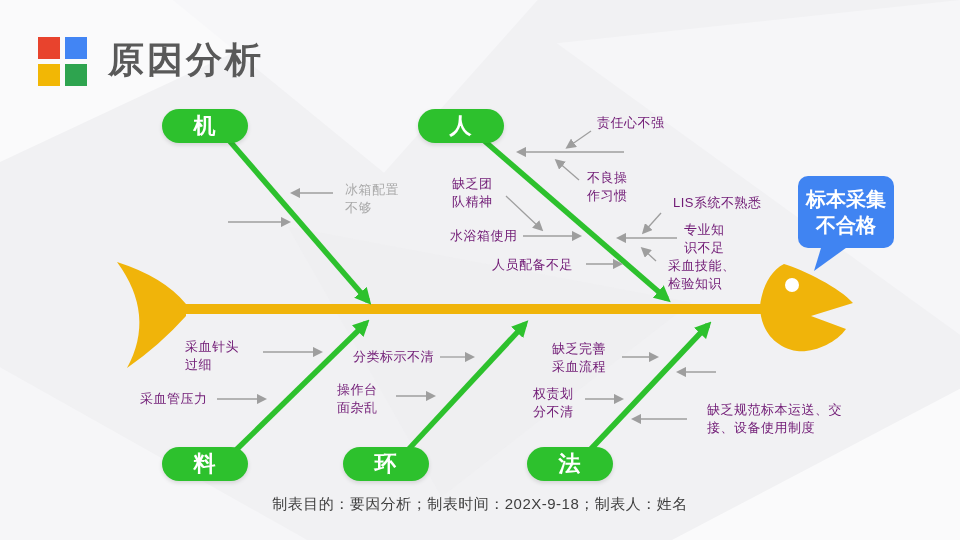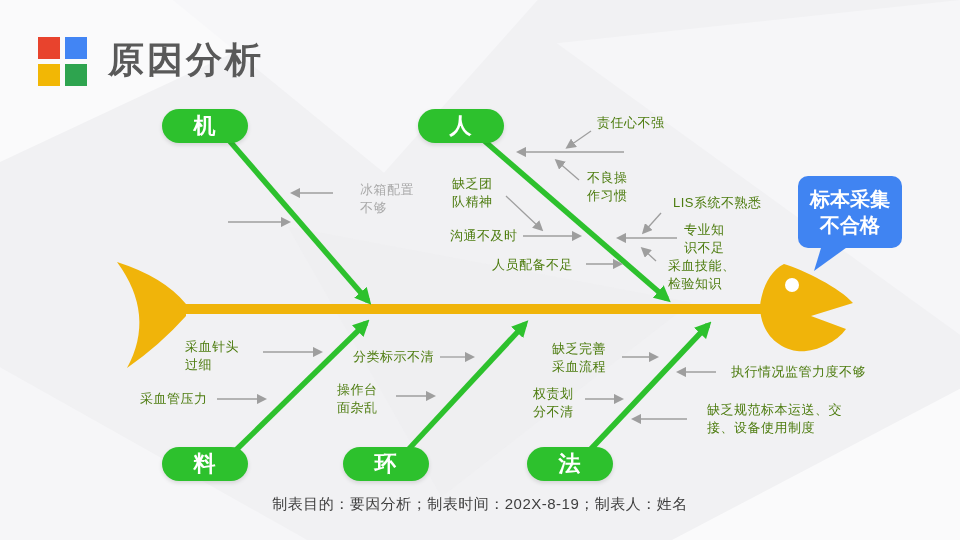--- a/index.html
+++ b/index.html
@@ -11,25 +11,25 @@
   .logo{position:absolute;left:38px;top:37px;width:49px;height:49px;
         display:grid;grid-template-columns:22px 22px;grid-template-rows:22px 22px;gap:5px;}
   .logo span{display:block;width:22px;height:22px;}
   .title{position:absolute;left:108px;top:36px;font-size:36px;font-weight:700;
          color:#595959;letter-spacing:3px;}
   
   .pill{position:absolute;width:86px;height:34px;border-radius:17px;background:#2dc12d;
         color:#ffffff;font-size:22px;font-weight:700;display:flex;align-items:center;
         justify-content:center;letter-spacing:1px;box-shadow:0 2px 4px rgba(0,0,0,.12);}
   
-  .cause{position:absolute;font-size:13px;line-height:1.38;color:#4d7c0f;
+  .cause{position:absolute;font-size:13px;line-height:1.38;color:#701a75;
          white-space:pre-line;letter-spacing:.5px;}
-  .cause.light{color:#a9a9a9;margin-left:15px;}
+  .cause.light{color:#a9a9a9;}
   
-  .bubble{position:absolute;left:798px;top:176px;width:104px;height:72px;border-radius:10px;
+  .bubble{position:absolute;left:798px;top:176px;width:96px;height:72px;border-radius:10px;
           background:#4084f2;color:#fff;font-size:20px;font-weight:700;display:flex;
           flex-direction:column;align-items:center;justify-content:center;line-height:1.3;
           z-index:5;}
   .bubble-tail{position:absolute;left:814px;top:245px;width:36px;height:26px;background:#4084f2;
           clip-path:polygon(22% 0,100% 0,0 100%);z-index:5;}
   .footer{position:absolute;left:0;top:495px;width:960px;text-align:center;
           font-size:15px;color:#3f3f3f;letter-spacing:.5px;}
 </style>
 </head>
 <body>
@@ -109,35 +109,34 @@
 不合格</div>
   <div class="bubble-tail"></div>
 
   <div class="cause light" style="left:345px;top:181px;">冰箱配置
 不够</div>
   <div class="cause" style="left:597px;top:114px;">责任心不强</div>
   <div class="cause" style="left:587px;top:169px;">不良操
 作习惯</div>
   <div class="cause" style="left:452px;top:175px;text-align:center;">缺乏团
 队精神</div>
-  <div class="cause" style="left:450px;top:227px;">沟通不及时</div>
+  <div class="cause" style="left:450px;top:227px;">水浴箱使用</div>
   <div class="cause" style="left:673px;top:194px;">LIS系统不熟悉</div>
   <div class="cause" style="left:684px;top:221px;">专业知
 识不足</div>
   <div class="cause" style="left:668px;top:257px;">采血技能、
 检验知识</div>
   <div class="cause" style="left:492px;top:256px;">人员配备不足</div>
   <div class="cause" style="left:185px;top:338px;">采血针头
 过细</div>
   <div class="cause" style="left:140px;top:390px;">采血管压力</div>
   <div class="cause" style="left:353px;top:348px;">分类标示不清</div>
   <div class="cause" style="left:337px;top:381px;">操作台
 面杂乱</div>
   <div class="cause" style="left:552px;top:340px;">缺乏完善
 采血流程</div>
-  <div class="cause" style="left:731px;top:363px;">执行情况监管力度不够</div>
   <div class="cause" style="left:533px;top:385px;">权责划
 分不清</div>
   <div class="cause" style="left:707px;top:401px;">缺乏规范标本运送、交
 接、设备使用制度</div>
 
-  <div class="footer">制表目的：要因分析；制表时间：202X-8-19；制表人：姓名</div>
+  <div class="footer">制表目的：要因分析；制表时间：202X-9-18；制表人：姓名</div>
 </div>
 
 </body></html>

